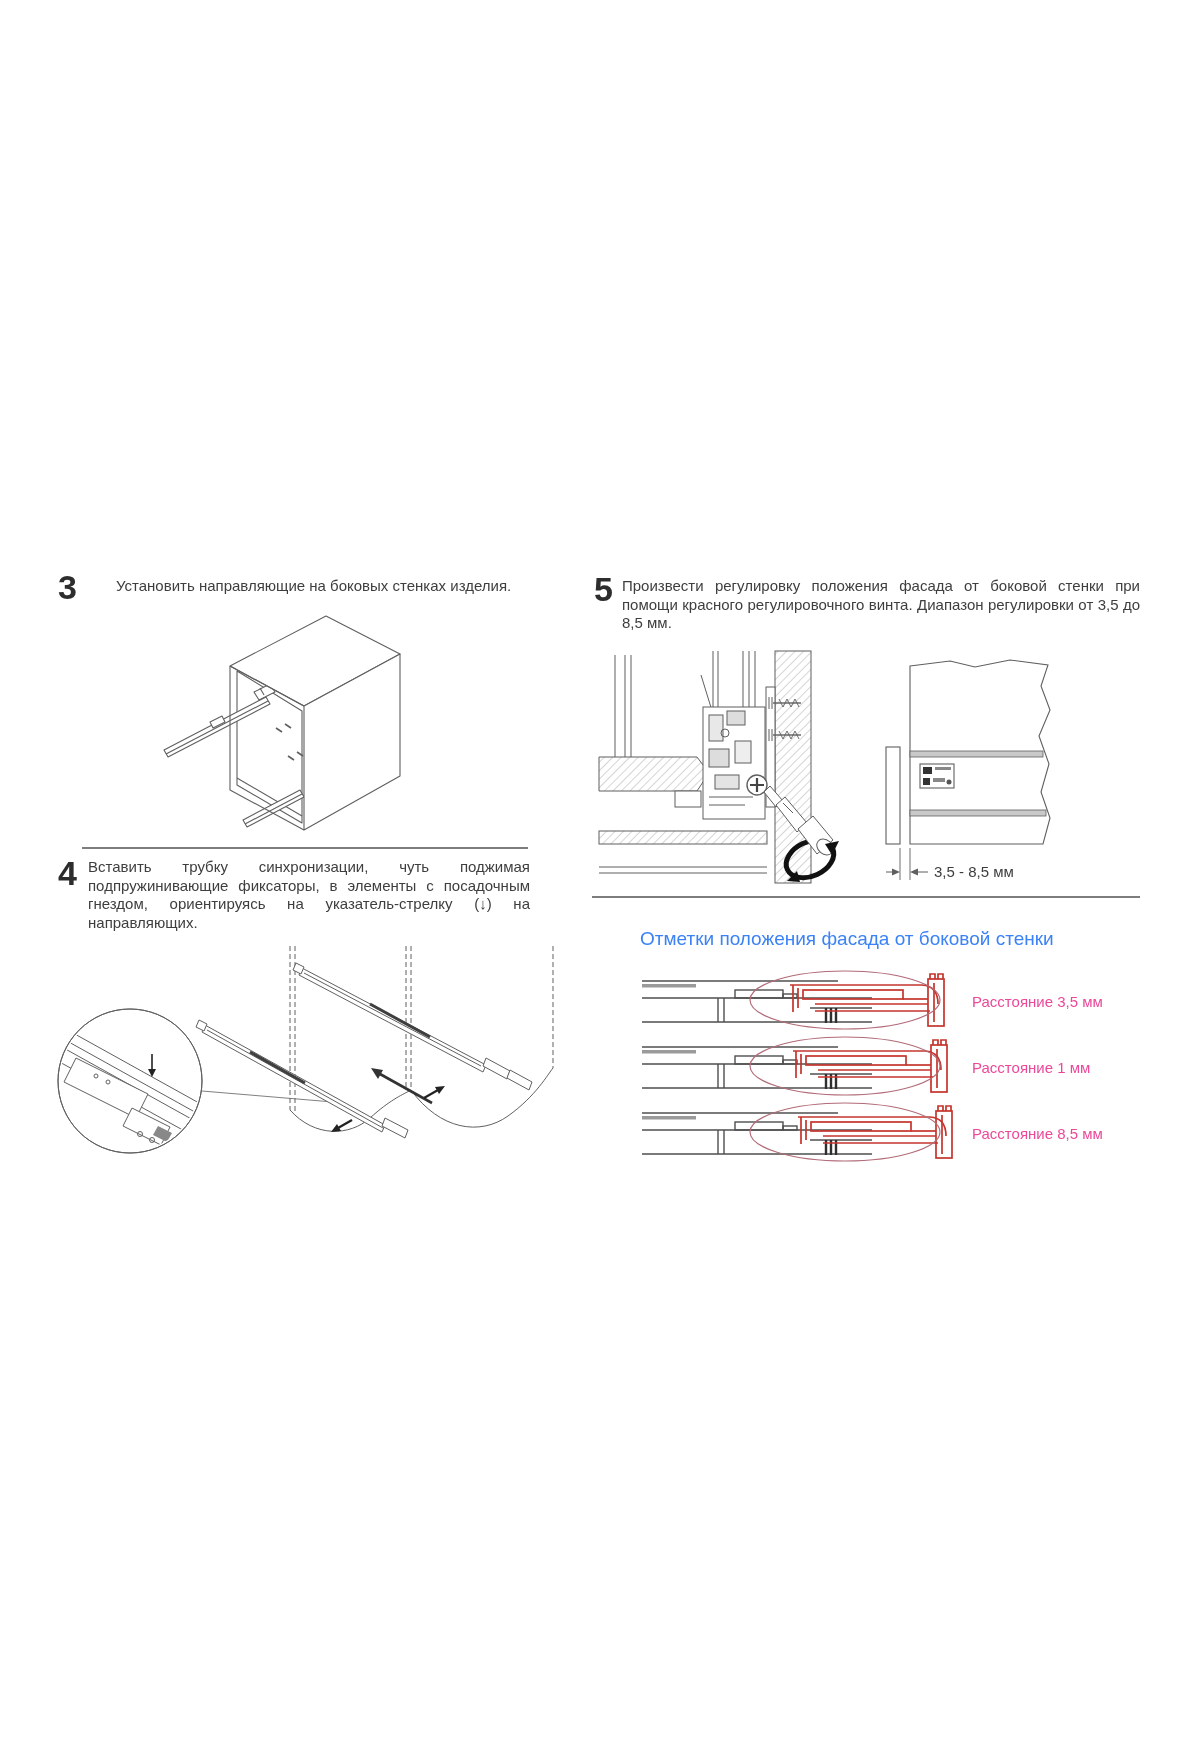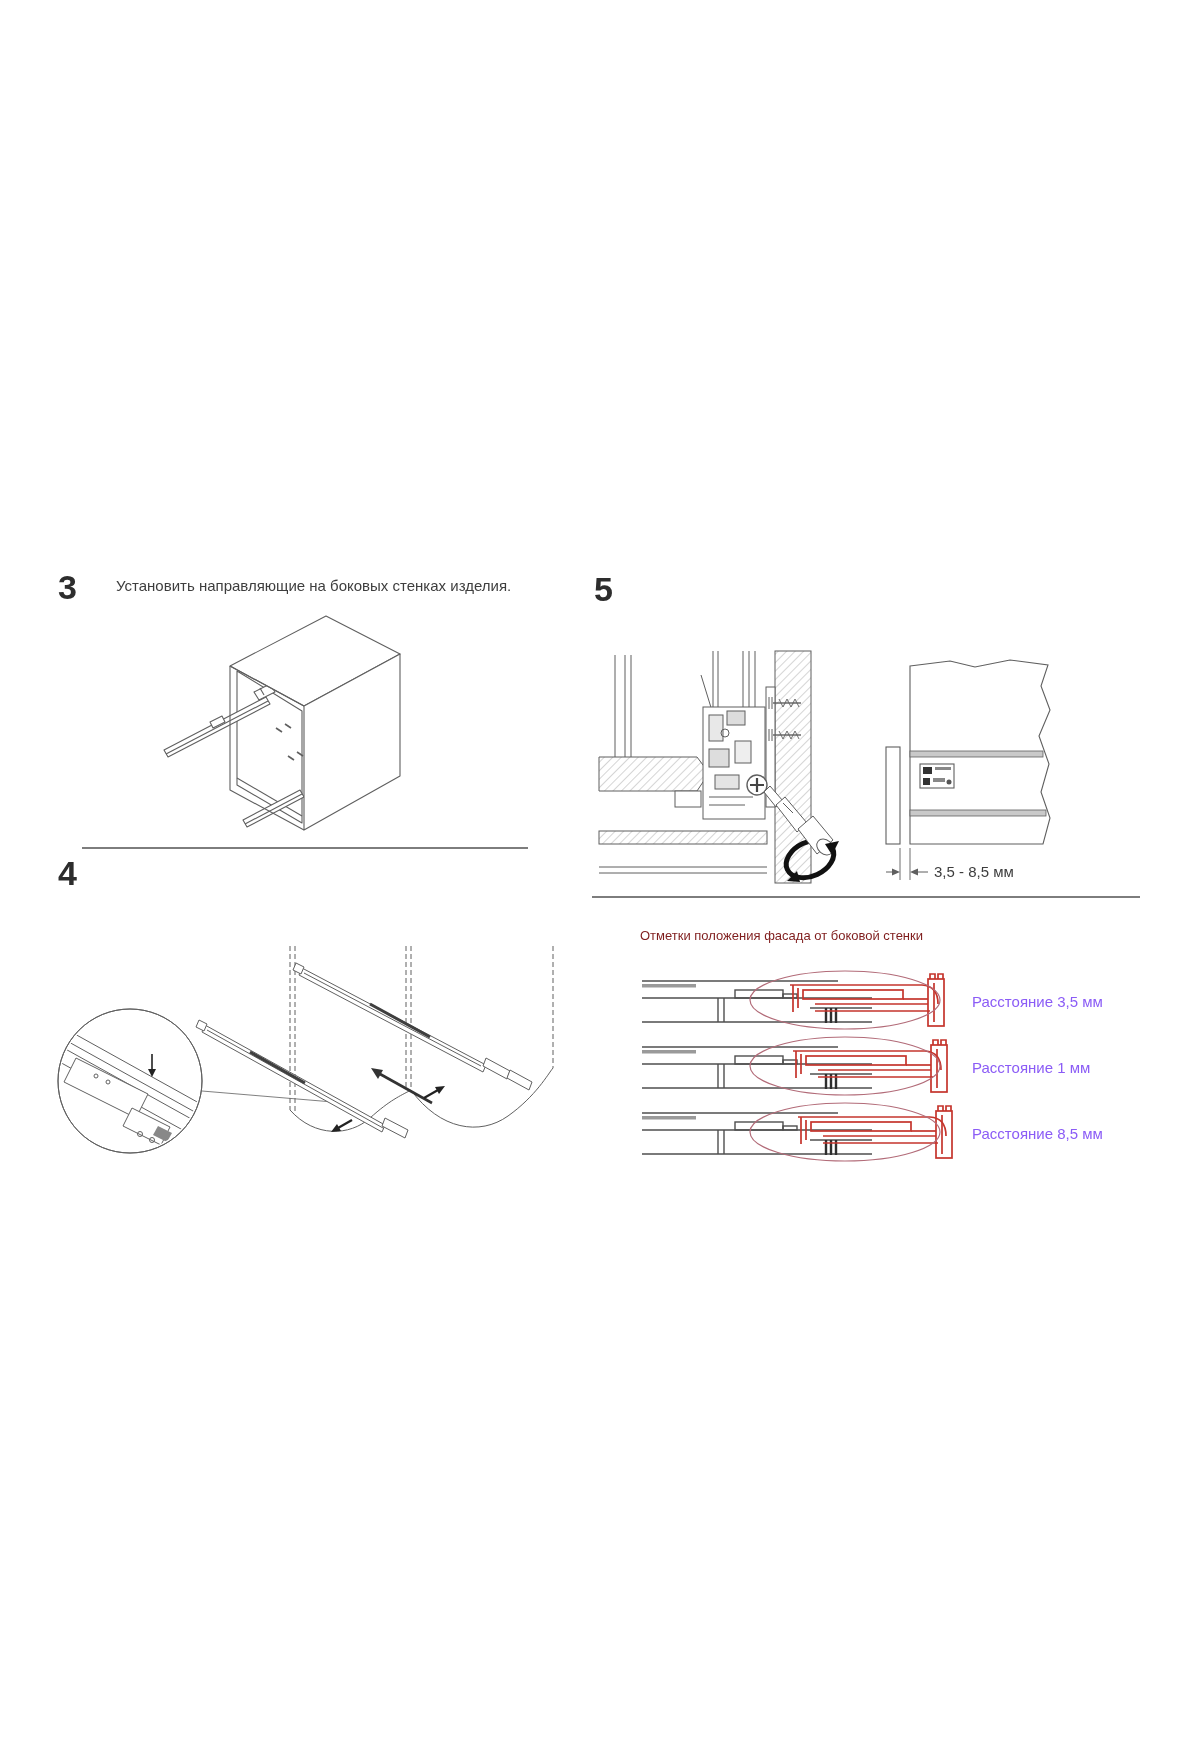--- a/index.html
+++ b/index.html
@@ -3,24 +3,24 @@
 <meta charset="utf-8">
 <style>
   html,body{margin:0;padding:0;background:#ffffff;}
   .page{position:relative;width:1200px;height:1760px;background:#ffffff;overflow:hidden;
         font-family:"Liberation Sans", sans-serif;color:#3d3d3d;}
   .abs{position:absolute;}
   .step-num{position:absolute;font-size:34px;font-weight:700;color:#2d2d2d;line-height:1;}
   .step-text{position:absolute;font-size:15px;line-height:18.5px;color:#3e3e3e;}
   .just{text-align:justify;}
   .sep{position:absolute;height:2px;background:#7d7d7d;}
-  .marks-title{position:absolute;font-size:13px;color:#7f1d1d;}
+  .marks-title{position:absolute;font-size:19px;color:#3b82f6;}
   .marks-rows{position:absolute;left:640px;top:968px;display:flex;flex-direction:column;}
   .mark-row{display:flex;align-items:center;height:66px;}
-  .mark-label{font-size:15px;color:#8b5cf6;margin-left:12px;white-space:nowrap;}
+  .mark-label{font-size:15px;color:#ec4899;margin-left:12px;white-space:nowrap;}
   svg{display:block;}
   svg text{font-family:"Liberation Sans", sans-serif;}
 </style>
 </head>
 <body>
 
 <div class="page">
 
   <div class="step-num" style="left:58px;top:570px;">3</div>
   <div class="step-text" style="left:88px;top:577px;width:450px;margin-left:28px;">Установить направляющие на боковых стенках изделия.</div>
@@ -46,20 +46,21 @@
       <polygon points="82,62 178,12 252,50 156,102" fill="#ffffff"></polygon>
       <polygon points="156,102 252,50 252,172 156,226" fill="#ffffff"></polygon>
       <path d="M82,62 L82,186 L156,226"></path>
       <path d="M82,62 L156,102"></path>
     </g>
   </svg>
 
   <div class="sep" style="left:82px;top:847px;width:446px;"></div>
 
   <div class="step-num" style="left:58px;top:856px;">4</div>
+  <div class="step-text just" style="left:88px;top:858px;width:442px;">Вставить трубку синхронизации, чуть поджимая подпружинивающие фиксаторы, в элементы с посадочным гнездом, ориентируясь на указатель-стрелку (↓) на направляющих.</div>
 
   <svg class="abs" style="left:40px;top:940px;" width="520" height="248" viewBox="0 0 520 248">
     <defs>
       <clipPath id="c4clip">
           <circle cx="90" cy="141" r="70"></circle>
         </clipPath>
     </defs>
     <g stroke="#606060" stroke-width="1" fill="none">
 
       <g stroke-dasharray="5 3">
@@ -108,20 +109,21 @@
         <g>
           <path d="M112,114 V130" stroke-width="1.6" stroke="#222222"></path>
           <polygon points="112,137 108,129 116,129" fill="#222222" stroke="none"></polygon>
         </g>
       </g>
       <circle cx="90" cy="141" r="72" fill="none"></circle>
     </g>
   </svg>
 
   <div class="step-num" style="left:594px;top:572px;">5</div>
+  <div class="step-text just" style="left:622px;top:577px;width:518px;">Произвести регулировку положения фасада от боковой стенки при помощи красного регулировочного винта. Диапазон регулировки от 3,5 до 8,5 мм.</div>
 
   <svg class="abs" style="left:597px;top:645px;" width="245" height="245" viewBox="0 0 245 245">
     <defs>
       <pattern id="hatchA" width="6" height="6" patternUnits="userSpaceOnUse" patternTransform="rotate(45)">
         <path d="M0,0 V6" stroke="#ababab" stroke-width="1"></path>
       </pattern>
     </defs>
     <g stroke="#5f5f5f" stroke-width="1" fill="none">
 
       <rect x="178" y="6" width="36" height="232" fill="url(#hatchA)"></rect>

